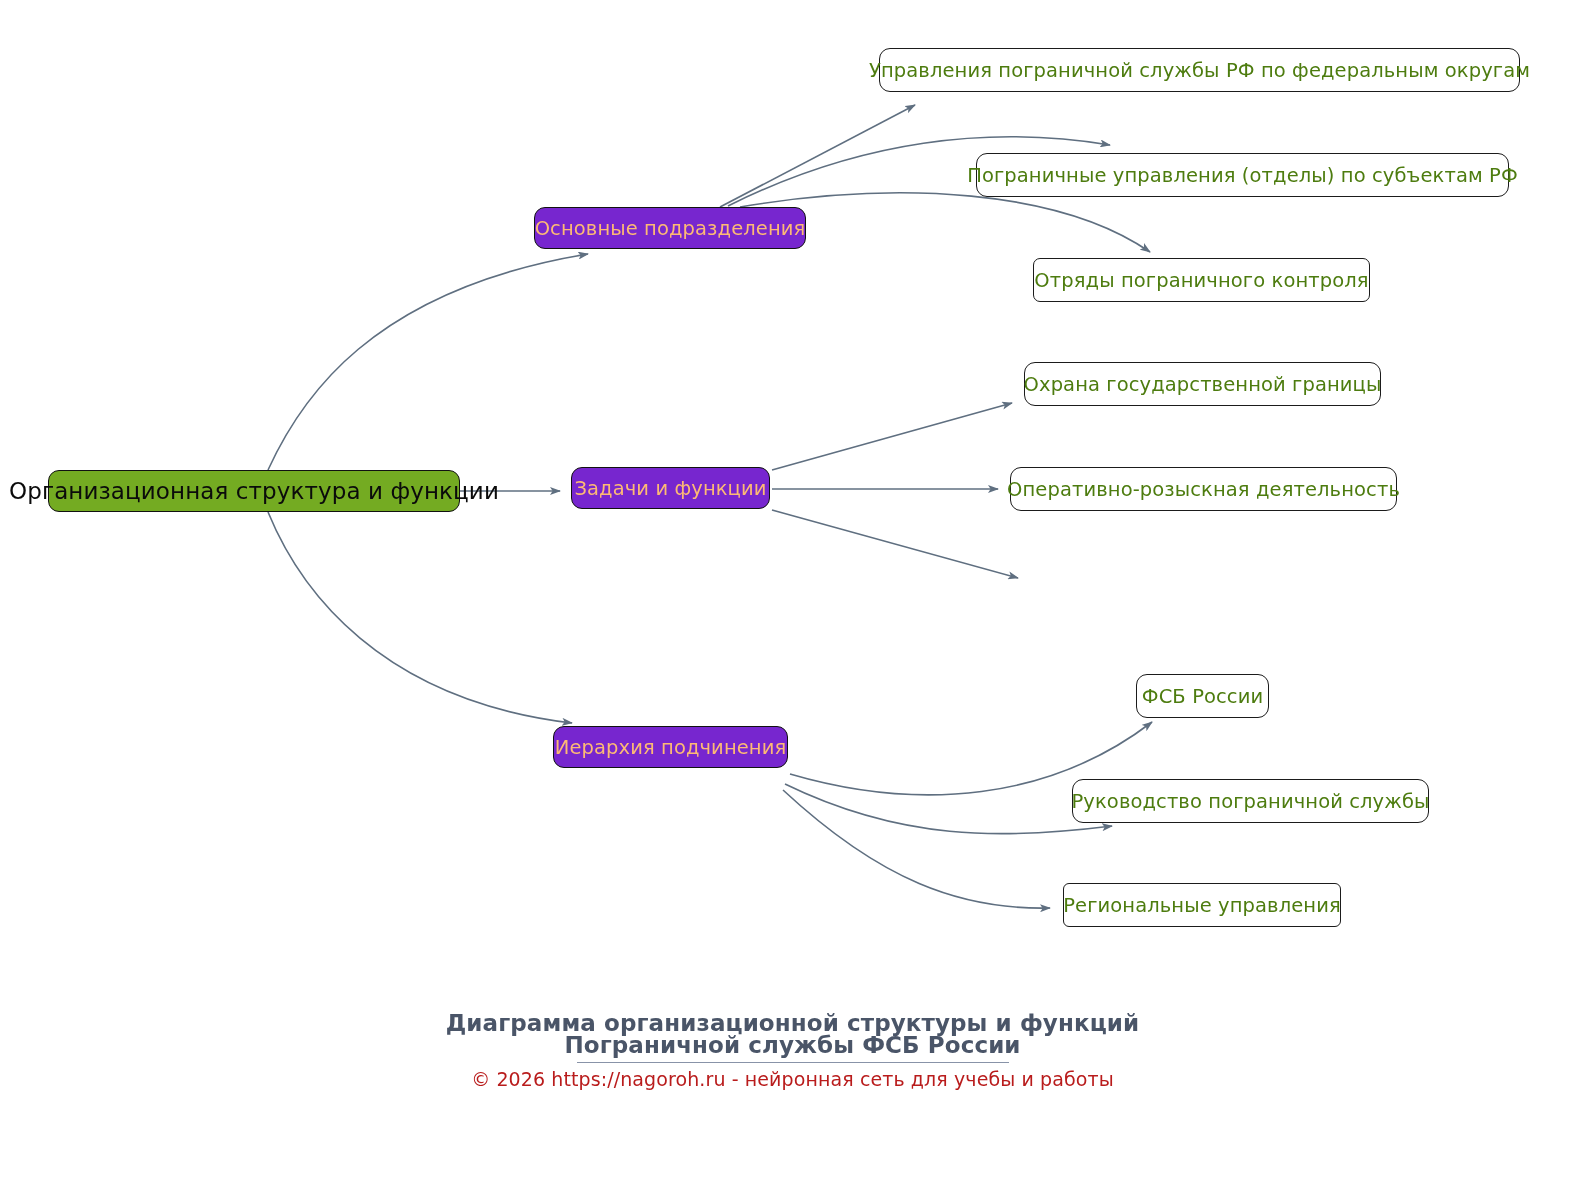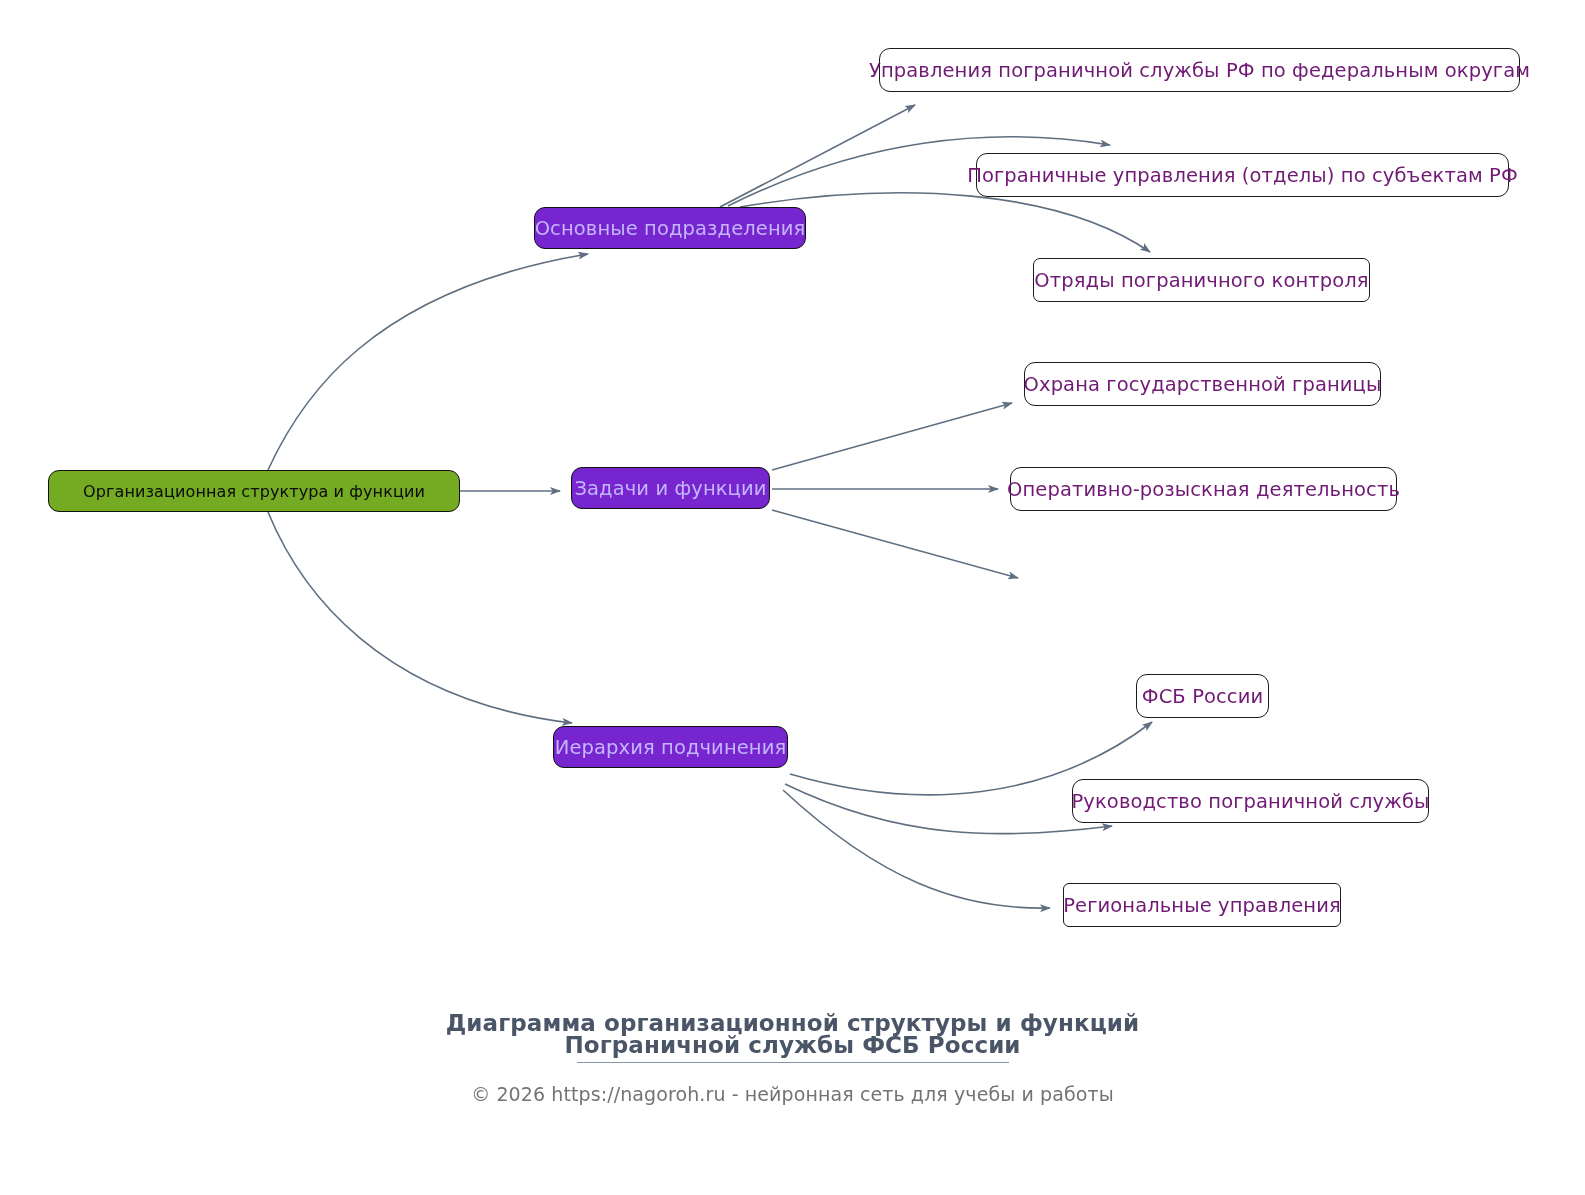--- a/index.html
+++ b/index.html
@@ -32,32 +32,32 @@
     align-items: center;
     justify-content: center;
     border-radius: 11px;
     white-space: nowrap;
     letter-spacing: 0.1px;
   }
   .node-root {
     background: #74ab22;
     border: 1.6px solid #111111;
     color: #0b0b0b;
-    font-size: 16px;
+    font-size: 23px;
   }
   .node-branch {
     background: #7726cf;
     border: 1.6px solid #111111;
-    color: #c4b5fd;
+    color: #fdba74;
     font-size: 19.5px;
   }
   .node-leaf {
     background: #ffffff;
     border: 1.7px solid #1b1b1b;
-    color: #701a75;
+    color: #4d7c0f;
     font-size: 19.5px;
   }
   .caption-block {
     position: absolute;
     left: 0;
     width: 1585px;
     text-align: center;
   }
   .caption-title {
     color: #4a5568;
@@ -66,22 +66,22 @@
     line-height: 22px;
     letter-spacing: 0.1px;
   }
   .caption-rule {
     margin: 6px auto 0 auto;
     width: 432px;
     height: 1px;
     background: #8893a8;
   }
   .caption-credit {
-    margin-top: 20px;
-    color: #737373;
+    margin-top: 5px;
+    color: #b91c1c;
     font-size: 19px;
     letter-spacing: 0.1px;
   }
 </style>
 </head>
 <body>
 
 <div id="canvas">
 
   <svg id="edge-layer" viewBox="0 0 1585 1195">

